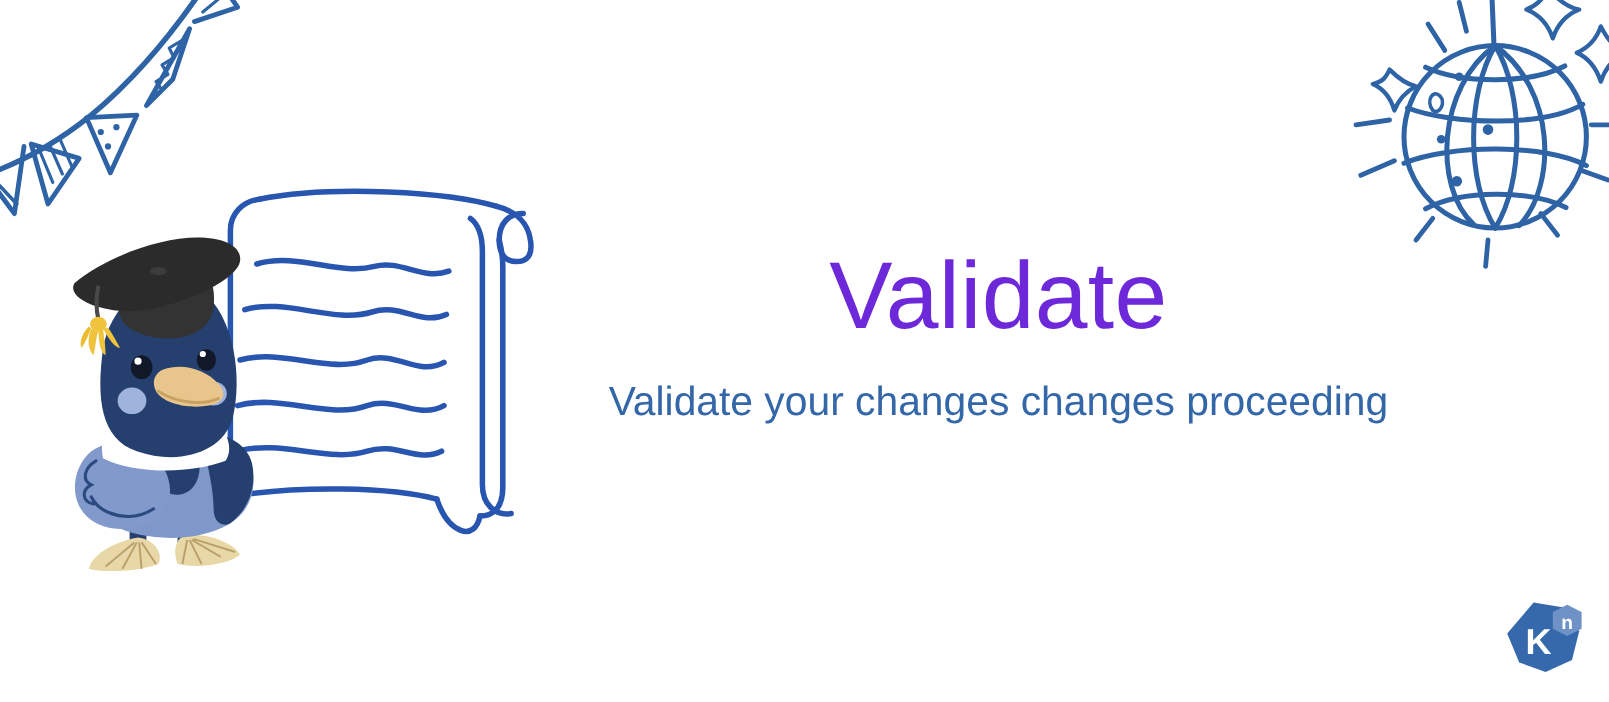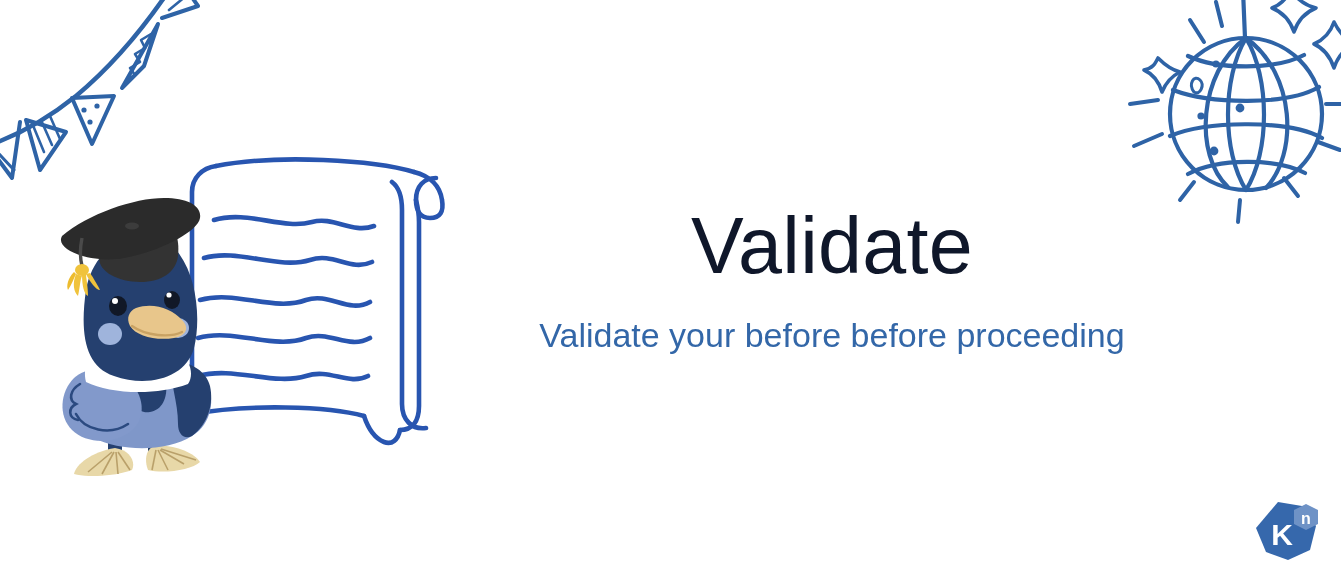--- a/index.html
+++ b/index.html
@@ -35,21 +35,21 @@
     left: 462px;
     top: 205px;
     width: 740px;
     text-align: center;
   }
   #page-title {
     font-family: "Liberation Sans", sans-serif;
     font-size: 79px;
     font-weight: 400;
     line-height: 1.05;
-    color: #0f172a;
+    color: #6d28d9;
     letter-spacing: 0.3px;
     margin: 0;
     white-space: nowrap;
   }
   #page-subtitle {
     font-family: "Liberation Sans", sans-serif;
     font-size: 34px;
     font-weight: 400;
     line-height: 1.25;
     color: #3367A8;
@@ -227,21 +227,21 @@
       <ellipse cx="30" cy="84" rx="7" ry="6" fill="#F0C33C"></ellipse>
       <path d="M24,88 C 20,98 22,106 26,110 C 28,102 28,94 30,90 Z" fill="#F0C33C"></path>
       <path d="M30,88 C 30,100 32,108 36,110 C 36,100 34,92 34,88 Z" fill="#F0C33C"></path>
       <path d="M34,88 C 38,96 44,104 48,104 C 44,96 40,90 38,87 Z" fill="#F0C33C"></path>
       <path d="M22,86 C 16,92 14,100 16,104 C 20,98 22,92 24,88 Z" fill="#EDBC2E"></path>
     </g>
   </svg>
 
   <div id="text-block">
     <h1 id="page-title">Validate</h1>
-    <p id="page-subtitle">Validate your before before proceeding</p>
+    <p id="page-subtitle">Validate your changes changes proceeding</p>
   </div>
 
   <svg id="brand-logo" viewBox="0 0 72 70">
 
     <polygon points="26,2 50,6 64,26 58,50 36,60 14,52 4,28" fill="#3668AC"></polygon>
 
     <polygon points="54,4 66,10 66,24 54,30 42,24 42,10" fill="#6E92C6"></polygon>
     <text x="30" y="45" text-anchor="middle" font-family="Liberation Sans, sans-serif" font-size="30" font-weight="bold" fill="#FFFFFF">K</text>
     <text x="54" y="24" text-anchor="middle" font-family="Liberation Sans, sans-serif" font-size="16" font-weight="bold" fill="#FFFFFF">n</text>
   </svg>

